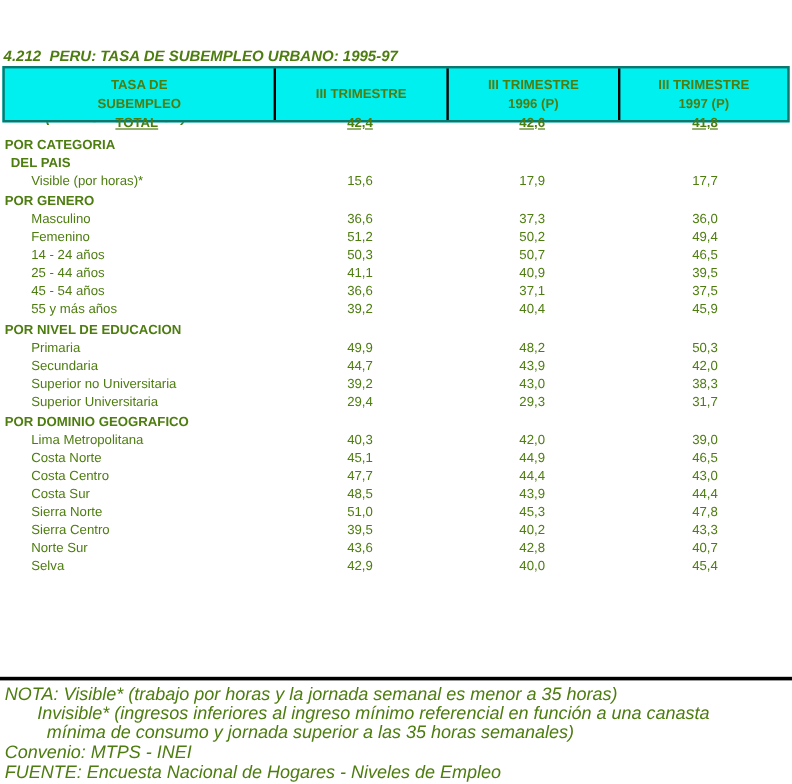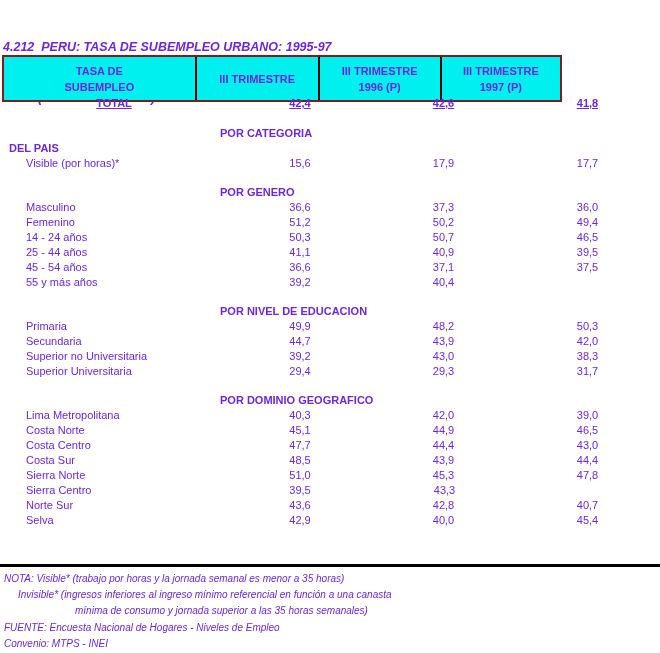--- a/index.html
+++ b/index.html
@@ -1,59 +1,59 @@
 <!DOCTYPE html>
 <html><head>
 <meta charset="utf-8">
 <style>
   * { margin:0; padding:0; box-sizing:border-box; }
   html,body { background:#fff; }
   .page {
     position:relative; width:660px; height:653px; background:#fff;
-    font-family:"Liberation Sans", sans-serif; color:#6d28d9; overflow:hidden;
+    font-family:"Liberation Sans", sans-serif; color:#4d7c0f; overflow:hidden;
   }
   
   .title { position:absolute; top:5px; left:3px; font-weight:bold; font-style:italic;
            font-size:12.5px; line-height:17px; white-space:pre; }
   .title .line2 { padding-left:35px; }
 
   
-  .header-box { position:absolute; top:55px; left:2px; width:560px; height:47px;
-                border:2px solid #7f1d1d; display:flex; }
+  .header-box { position:absolute; top:55px; left:2px; width:656px; height:47px;
+                border:2px solid #0f766e; display:flex; }
   .hcell { display:flex; flex-direction:column; justify-content:center;
            text-align:center; font-weight:bold; font-size:11px; line-height:16px; }
   .hcell span { display:block; }
   .hc0 { width:224px; }
   .hc1 { width:144px; border-left:2px solid #000; }
   .hc2 { width:143px; border-left:2px solid #000; }
   .hc3 { width:141px; border-left:2px solid #000; }
 
   
   .tbody { position:absolute; top:96px; left:0; width:660px; font-size:11px; }
   .row { display:flex; height:15px; line-height:15px; }
   .row .lbl { width:228px; }
   .row .v0 { width:144px; text-align:center; }
   .row .v1 { width:143px; text-align:center; }
   .row .v2 { width:145px; text-align:center; }
   .total-row { height:16px; line-height:14px; font-weight:bold; }
   .total-row .lbl { text-align:center; text-decoration:underline; }
   .total-row .val { text-decoration:underline; }
   .heading .lbl { font-weight:bold; padding-left:4px; }
-  .heading.gap { margin-top:14px;justify-content:center; }
+  .heading.gap { margin-top:2px; }
   .heading.sub .lbl { padding-left:9px; }
   .data .lbl { padding-left:26px; }
 
   
   .rule { position:absolute; top:564px; left:0; width:660px; height:3px; background:#000; }
   .notes { position:absolute; top:571px; left:0; width:660px;
-           font-style:italic; font-size:10px; }
+           font-style:italic; font-size:15px; }
   .note { height:16.2px; line-height:16.2px; white-space:pre; }
   .note.ind0 { padding-left:4px; }
-  .note.ind1 { padding-left:18px; }
-  .note.ind2 { padding-left:39px;margin-left:36px; }
+  .note.ind1 { padding-left:31px; }
+  .note.ind2 { padding-left:39px; }
 </style>
 </head>
 <body>
 
 <div class="page">
 
   <div class="title">
     <div class="line1">4.212  PERU: TASA DE SUBEMPLEO URBANO: 1995-97</div>
     <div class="line2">(EN  PORCENTAJE)</div>
   </div>
@@ -126,20 +126,21 @@
         <div class="row data">
           <div class="lbl">45 - 54 años</div>
           <div class="v0">36,6</div>
           <div class="v1">37,1</div>
           <div class="v2">37,5</div>
         </div>
         <div class="row data">
           <div class="lbl">55 y más años</div>
           <div class="v0">39,2</div>
           <div class="v1">40,4</div>
+          <div class="v2">45,9</div>
         </div>
         <div class="row heading gap">
           <div class="lbl">POR NIVEL DE EDUCACION</div>
         </div>
         <div class="row data">
           <div class="lbl">Primaria</div>
           <div class="v0">49,9</div>
           <div class="v1">48,2</div>
           <div class="v2">50,3</div>
         </div>
@@ -190,20 +191,21 @@
         </div>
         <div class="row data">
           <div class="lbl">Sierra Norte</div>
           <div class="v0">51,0</div>
           <div class="v1">45,3</div>
           <div class="v2">47,8</div>
         </div>
         <div class="row data">
           <div class="lbl">Sierra Centro</div>
           <div class="v0">39,5</div>
+          <div class="v1">40,2</div>
           <div class="v2">43,3</div>
         </div>
         <div class="row data">
           <div class="lbl">Norte Sur</div>
           <div class="v0">43,6</div>
           <div class="v1">42,8</div>
           <div class="v2">40,7</div>
         </div>
         <div class="row data">
           <div class="lbl">Selva</div>
@@ -213,17 +215,17 @@
         </div>
       </div>
   </div>
 
   <div class="rule"></div>
 
   <div class="notes" id="notes">
       <div class="note ind0">NOTA: Visible* (trabajo por horas y la jornada semanal es menor a 35 horas)</div>
       <div class="note ind1">Invisible* (ingresos inferiores al ingreso mínimo referencial en función a una canasta</div>
       <div class="note ind2">mínima de consumo y jornada superior a las 35 horas semanales)</div>
+      <div class="note ind0">Convenio: MTPS - INEI</div>
       <div class="note ind0">FUENTE: Encuesta Nacional de Hogares - Niveles de Empleo</div>
-      <div class="note ind0">Convenio: MTPS - INEI</div>
     </div>
 
 </div>
 
 </body></html>

